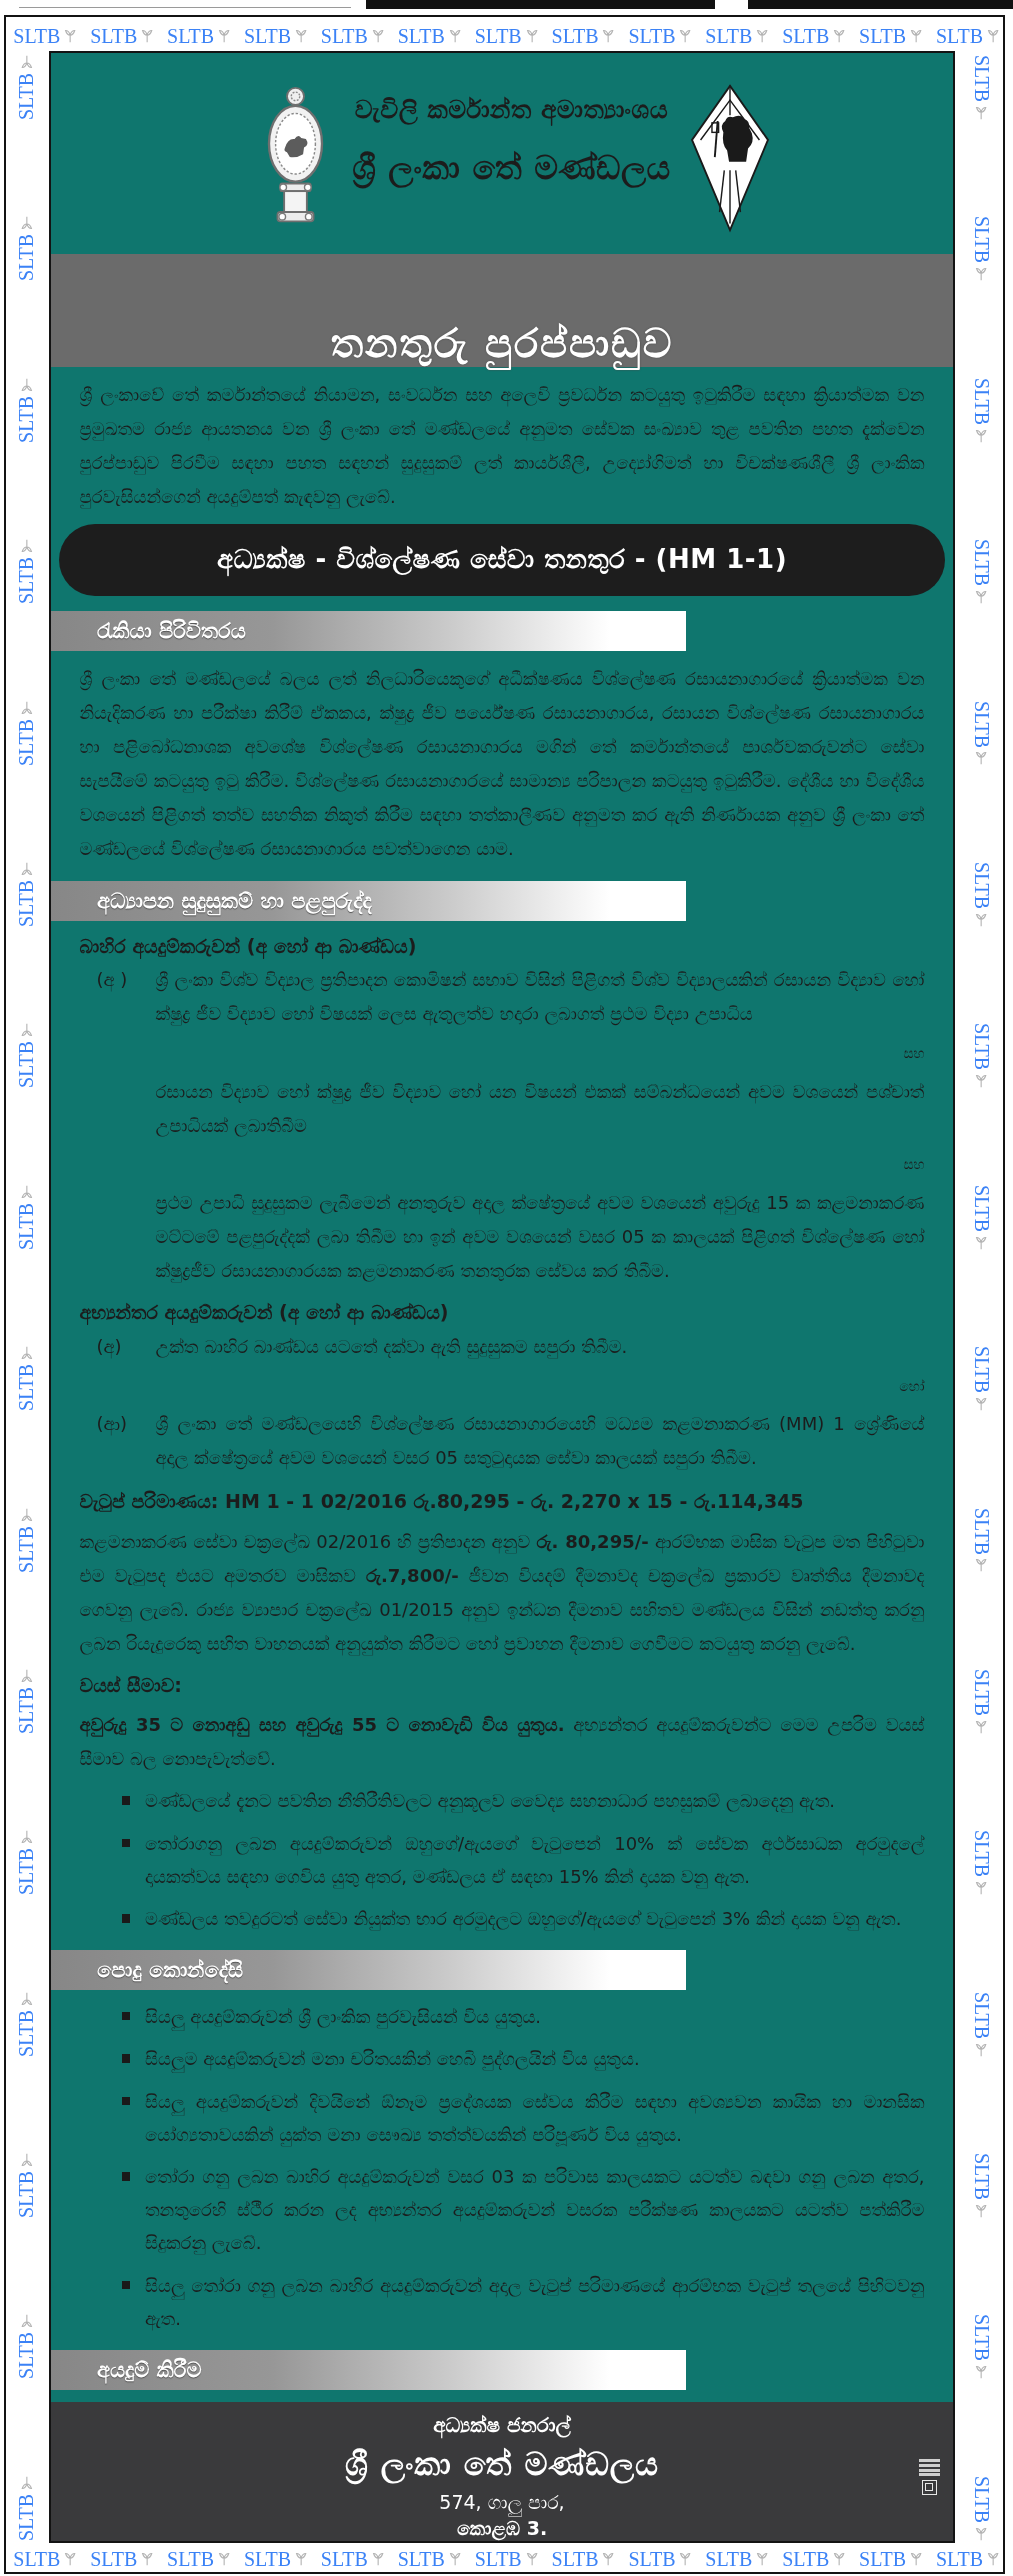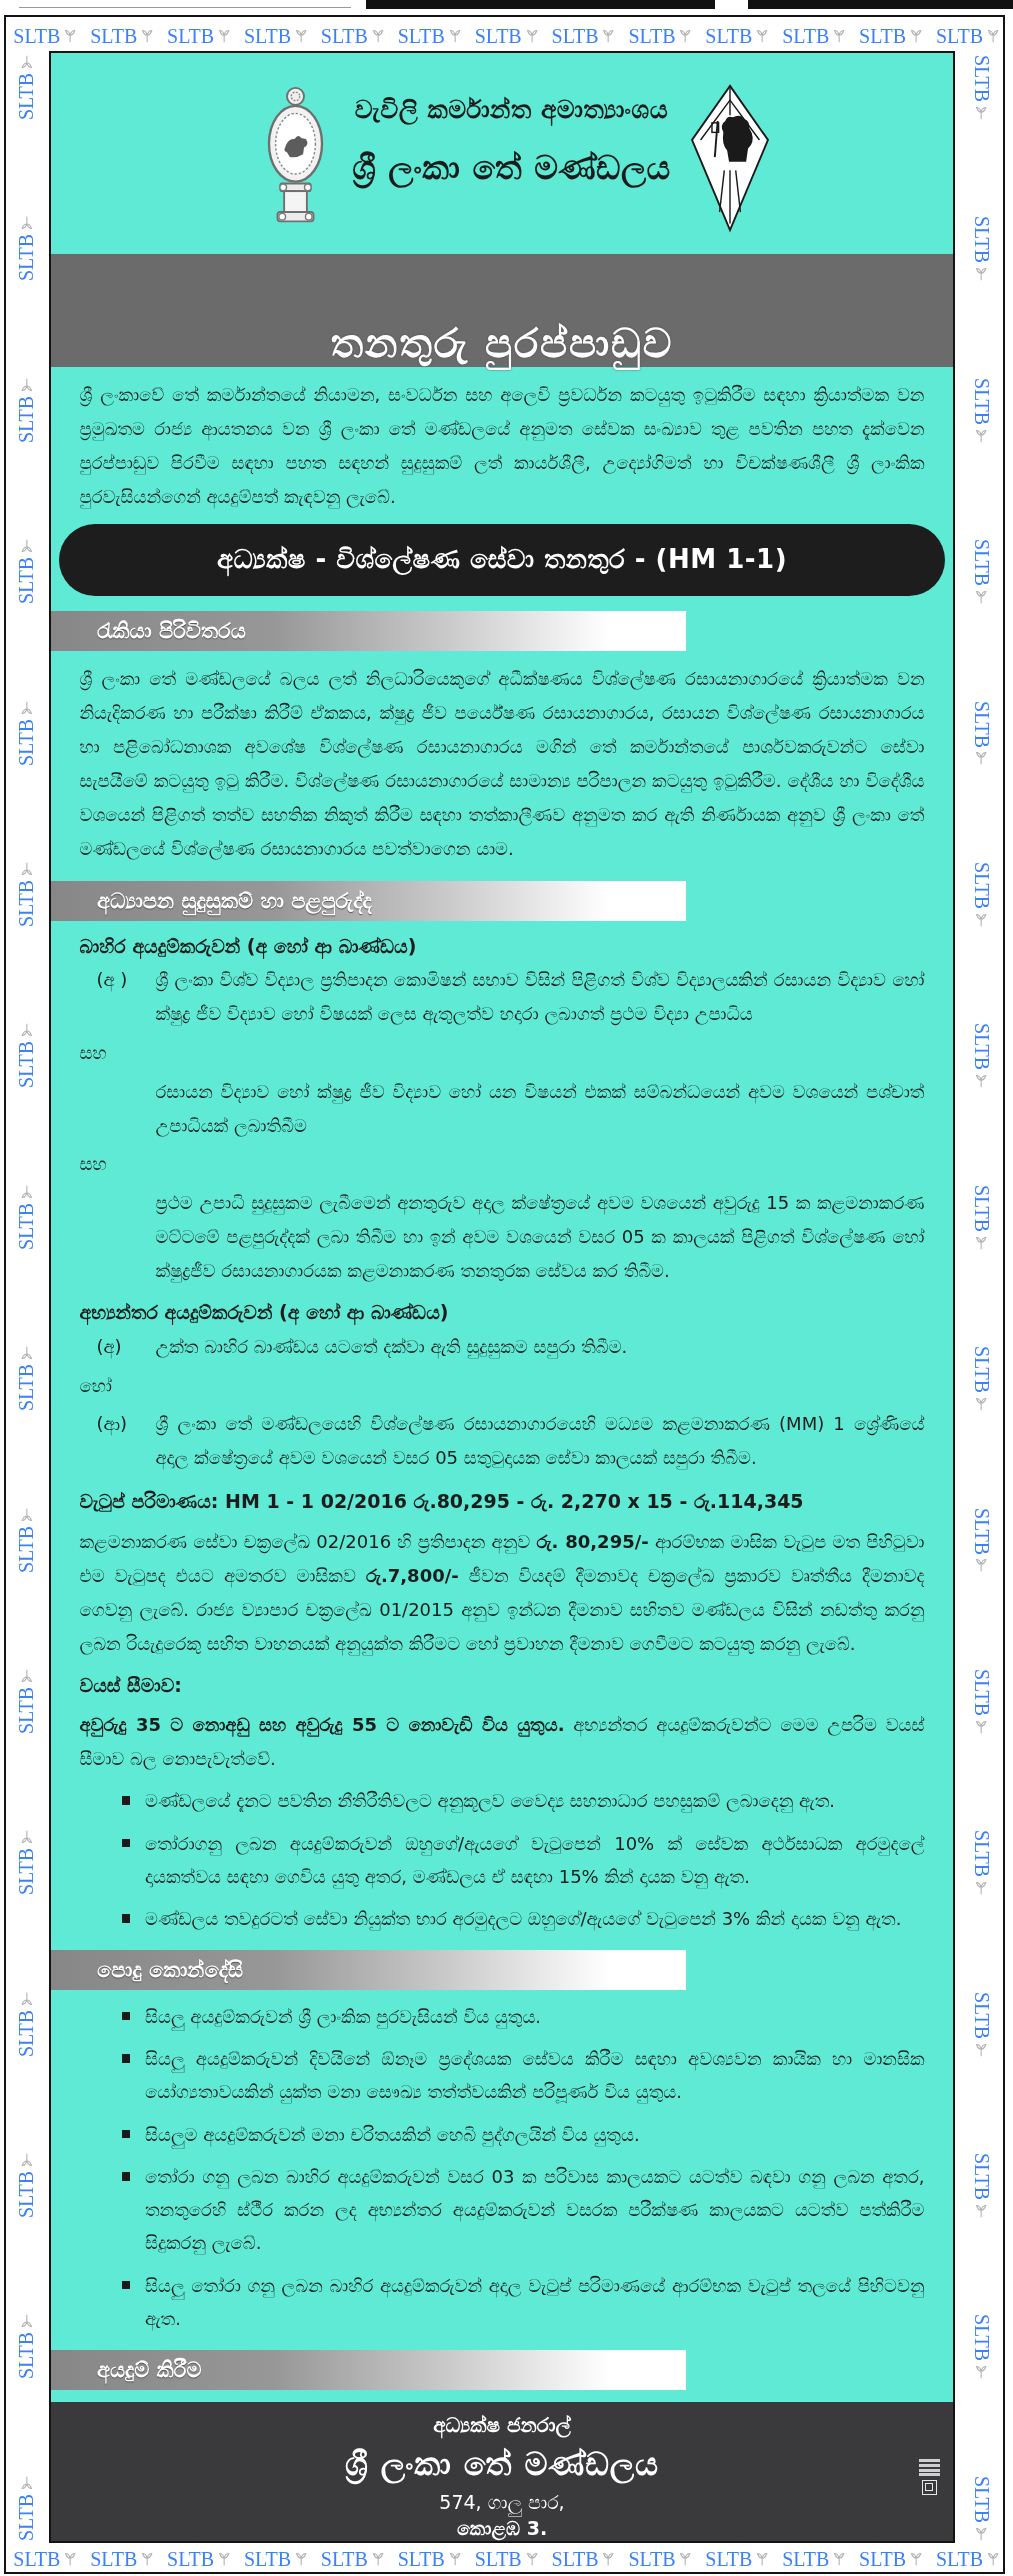--- a/index.html
+++ b/index.html
@@ -17,21 +17,21 @@
   .band-top{top:24px;}
   .band-bottom{top:2547px;}
   .band-v{top:55px;width:32px;height:2486px;flex-direction:column;font-size:20px;}
   .band-left{left:10.4px;}
   .band-right{left:965px;}
   .bu{display:inline-flex;align-items:center;gap:3.8px;white-space:nowrap;}
   .band-v .bu{writing-mode:vertical-rl;}
   .band-left .bu{transform:rotate(180deg);}
   .bi svg{display:block;}
   
-  .content-box{position:absolute;left:49px;top:51px;width:902px;height:2488px;border:2.8px solid #131313;background:#5eead4;}
+  .content-box{position:absolute;left:49px;top:51px;width:902px;height:2488px;border:2.8px solid #131313;background:#0f766e;}
   .main{position:absolute;left:0;right:0;top:0;bottom:139px;overflow:hidden;}
   
   .header{position:relative;height:201px;}
   .emblem{position:absolute;left:213px;top:32px;width:63px;height:144px;}
   .h-texts{position:absolute;left:285px;top:42px;width:351px;text-align:center;}
   .ministry{font-size:25px;font-weight:bold;letter-spacing:0.5px;}
   .board{font-size:33px;font-weight:bold;margin-top:23px;letter-spacing:0.5px;}
   .diamond{position:absolute;left:638px;top:30px;width:82px;height:150px;}
   
   .banner{height:113px;background:#6b6b6b;display:flex;align-items:flex-end;justify-content:center;}
@@ -43,21 +43,21 @@
   .pill{margin:9.5px 7.6px 5.7px 7.6px;height:72px;background:#1d1d1d;border-radius:38px;
         display:flex;align-items:center;justify-content:center;}
   .pill-t{color:#fff;font-size:26px;font-weight:bold;letter-spacing:0.5px;}
   .sec-h{margin:15px 0 9.5px -28.5px;width:589px;height:40px;line-height:40px;padding-left:46px;
          background:linear-gradient(90deg,#878787 0%,#979797 35%,#c9c9c9 62%,#ffffff 88%);
          color:#fff;font-size:21px;font-weight:bold;text-shadow:0 0.9px 0.9px #555;}
   .subhead{font-size:19px;font-weight:bold;margin:13.3px 0 5.7px 0;}
   .item{display:flex;margin:5.7px 0;}
   .item .lbl{flex:0 0 59px;padding-left:17px;font-size:18px;line-height:34px;}
   .item .it-x{flex:1;font-size:18px;line-height:34px;text-align:justify;}
-  .joiner{text-align:left;font-size:18px;line-height:32px;margin:1.9px 0;}
+  .joiner{text-align:right;font-size:14px;line-height:32px;margin:1.9px 0;}
   .scale{font-size:19px;font-weight:bold;margin:15px 0 5.7px 0;}
   ul.blist{list-style:none;margin:5.7px 0 3.8px 0;padding:0 0 0 42px;}
   ul.blist li{display:flex;margin:0 0 9.5px 0;}
   .sq{flex:0 0 8.5px;width:8.5px;height:8.5px;background:#1a1a1a;margin:12.3px 15px 0 0;}
   .b-txt{font-size:18px;line-height:33px;text-align:justify;flex:1;}
   
   .footer{position:absolute;left:0;right:0;bottom:0;height:139px;background:#3a3a3c;color:#fff;
           text-align:center;z-index:5;}
   .f1{font-size:20px;font-weight:bold;margin-top:11.4px;}
   .f2{font-size:32px;font-weight:bold;margin-top:7.6px;letter-spacing:0.9px;}
@@ -660,25 +660,25 @@
 
         <div class="sec-h">පොදු කොන්දේසි</div>
         <ul class="blist">
 
         <li>
             <span class="sq"></span>
             <span class="b-txt">සියලු අයදුම්කරුවන් ශ්‍රී ලාංකික පුරවැසියන් විය යුතුය.</span>
           </li>
             <li>
             <span class="sq"></span>
-            <span class="b-txt">සියලු අයදුම්කරුවන් දිවයිනේ ඕනෑම ප්‍රදේශයක සේවය කිරීම සඳහා අවශ්‍යවන කායික හා මානසික යෝග්‍යතාවයකින් යුක්ත මනා සෞඛ්‍ය තත්ත්වයකින් පරිපූර්ණ විය යුතුය.</span>
+            <span class="b-txt">සියලුම අයදුම්කරුවන් මනා චරිතයකින් හෙබි පුද්ගලයින් විය යුතුය.</span>
           </li>
             <li>
             <span class="sq"></span>
-            <span class="b-txt">සියලුම අයදුම්කරුවන් මනා චරිතයකින් හෙබි පුද්ගලයින් විය යුතුය.</span>
+            <span class="b-txt">සියලු අයදුම්කරුවන් දිවයිනේ ඕනෑම ප්‍රදේශයක සේවය කිරීම සඳහා අවශ්‍යවන කායික හා මානසික යෝග්‍යතාවයකින් යුක්ත මනා සෞඛ්‍ය තත්ත්වයකින් පරිපූර්ණ විය යුතුය.</span>
           </li>
             <li>
             <span class="sq"></span>
             <span class="b-txt">තෝරා ගනු ලබන බාහිර අයදුම්කරුවන් වසර 03 ක පරිවාස කාලයකට යටත්ව බඳවා ගනු ලබන අතර, තනතුරෙහි ස්ථීර කරන ලද අභ්‍යන්තර අයදුම්කරුවන් වසරක පරීක්ෂණ කාලයකට යටත්ව පත්කිරීම සිදුකරනු ලැබේ.</span>
           </li>
             <li>
             <span class="sq"></span>
             <span class="b-txt">සියලු තෝරා ගනු ලබන බාහිර අයදුම්කරුවන් අදාල වැටුප් පරිමාණයේ ආරම්භක වැටුප් තලයේ පිහිටවනු ඇත.</span>
           </li>
           </ul>

